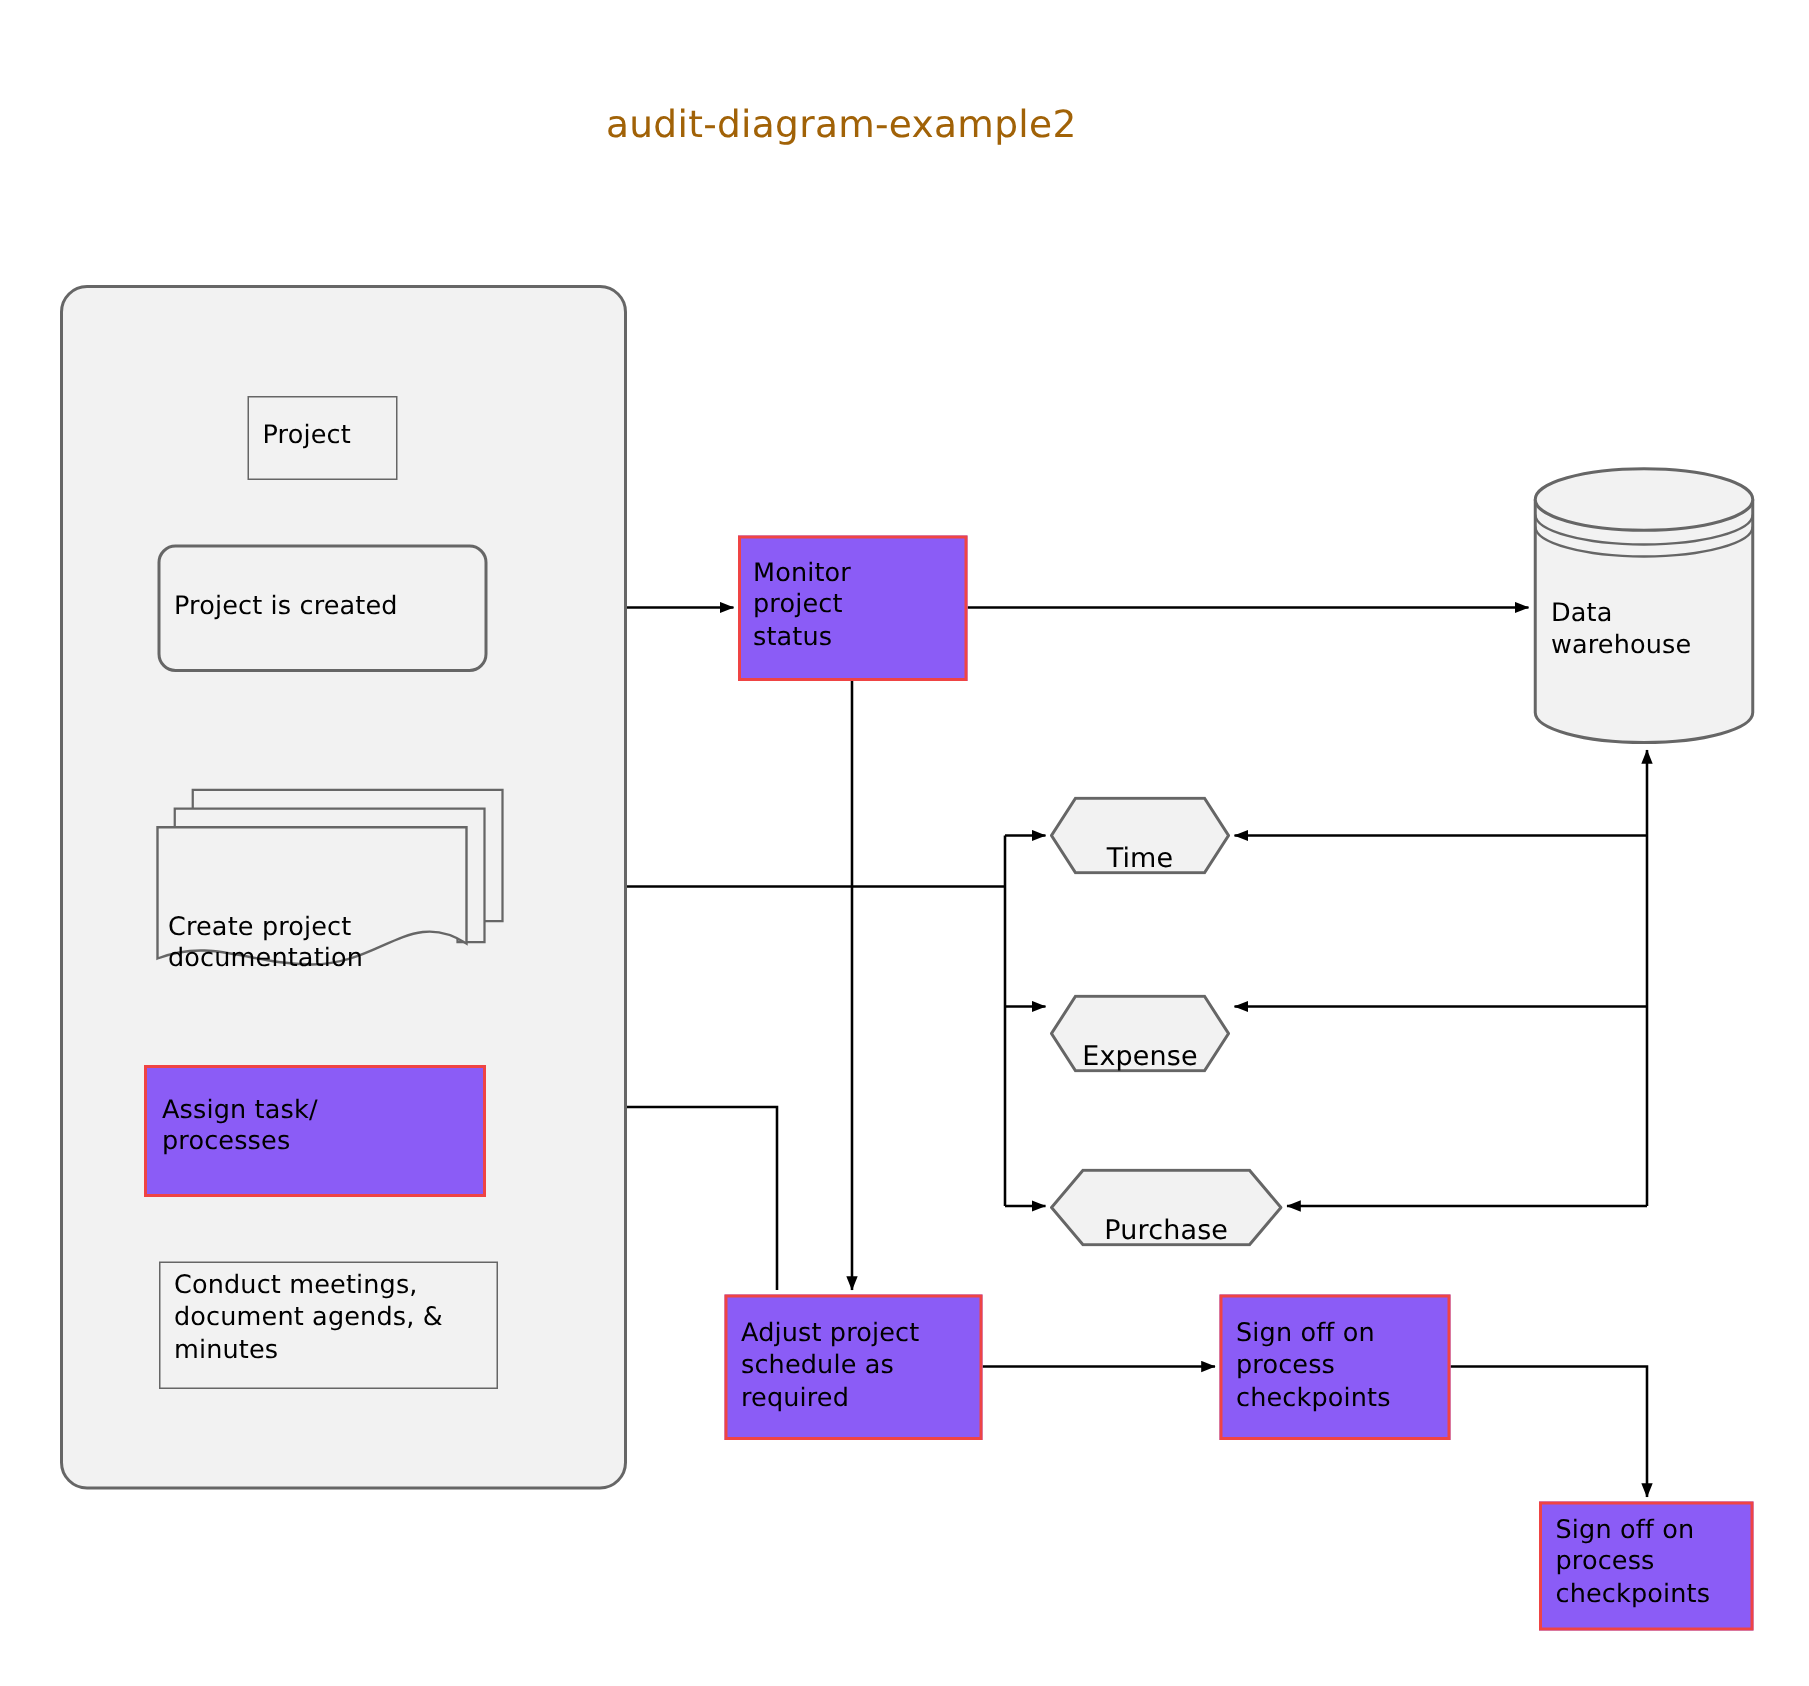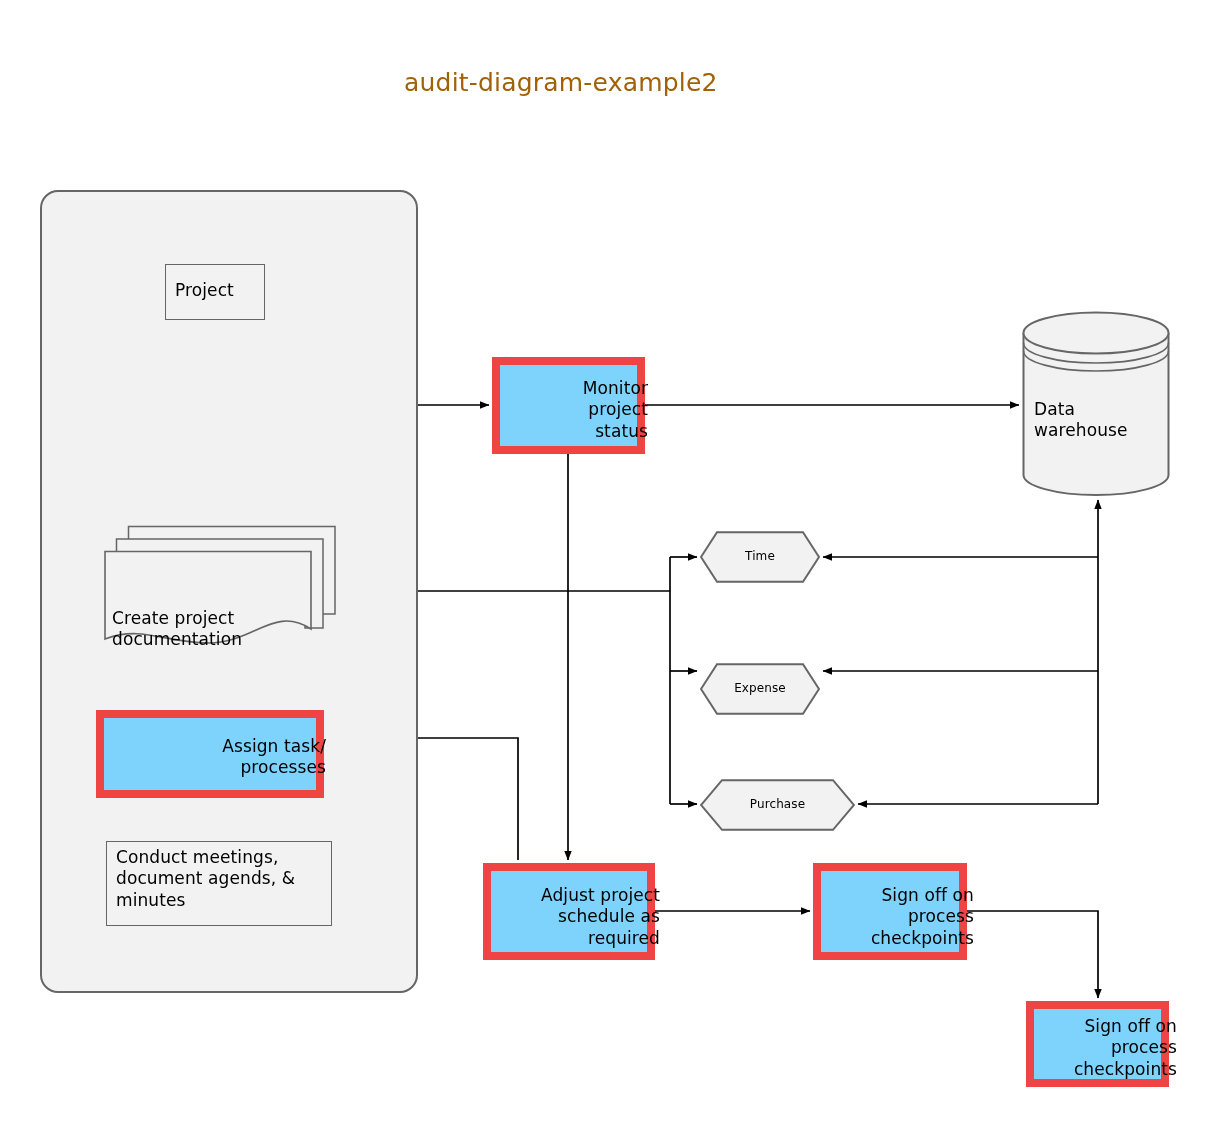--- a/index.html
+++ b/index.html
@@ -53,23 +53,22 @@
     left: 40px;
     top: 190px;
     width: 378px;
     height: 803px;
     background: #f2f2f2;
     border: 2px solid #666666;
     border-radius: 18px;
   }
   
   .rect {
-    background: #7dd3fc;
-    border: 8px solid #ef4444;
-    text-align: right;
+    background: #8b5cf6;
+    border: 2px solid #ef4444;
   }
   .rect-thin {
     background: #f2f2f2;
     border: 1.6px solid #666666;
   }
   .rounded-rect {
     background: #f2f2f2;
     border: 2px solid #666666;
     border-radius: 12px;
   }
@@ -131,23 +130,23 @@
   }
   #node-signoff-2 .node-label {
     left: 9px; top: 7px; width: 134px; font-size: 17px;
   }
   
   .hex {
     position: absolute;
   }
   .hex svg { position: absolute; left: 0; top: 0; }
   .hex .node-label {
-    left: 0; top: 0; width: 100%; height: 100%;
+    left: 0; top: 16px; width: 100%; height: 100%;
     display: flex; align-items: center; justify-content: center;
-    font-size: 12px;
+    font-size: 18px;
   }
   #node-time { left: 700px; top: 531px; width: 120px; height: 52px; }
   #node-expense { left: 700px; top: 645px; width: 120px; height: 52px; margin-top: 18px; }
   #node-purchase { left: 700px; top: 779px; width: 155px; height: 52px; }
   
   #node-warehouse {
     left: 1022px; top: 311px; width: 148px; height: 186px; padding-left: 36px;
   }
   #node-warehouse svg { position: absolute; left: 0; top: 0; }
   #node-warehouse .node-label {
@@ -193,20 +192,23 @@
       <path d="M967,911 L1098,911 L1098,998" marker-end="url(#ar)"></path>
     </g>
   </svg>
 
   <div class="node" id="project-container"></div>
 
   <div class="node rect-thin" id="node-project">
     <div class="node-label">Project</div>
   </div>
 
+  <div class="node rounded-rect" id="node-project-created">
+    <div class="node-label">Project is created</div>
+  </div>
 
   <div class="node" id="node-create-doc">
     <svg width="232" height="138" viewBox="0 0 232 138" xmlns="http://www.w3.org/2000/svg">
 
       <path d="M24.5,13.5 L231,13.5 L231,101 L213,101 L213,35 L24.5,35 Z" fill="#f2f2f2" stroke="#666666" stroke-width="1.5" stroke-linejoin="miter"></path>
 
       <path d="M12.5,26 L219,26 L219,115 L201,115 L201,47 L12.5,47 Z" fill="#f2f2f2" stroke="#666666" stroke-width="1.5" stroke-linejoin="miter"></path>
 
       <path d="M1,38.5 L207,38.5 L207,116 C170,92 150,130 104,130 C62,130 38,112 1,126 Z" fill="#f2f2f2" stroke="#666666" stroke-width="1.6" stroke-linejoin="miter"></path>
     </svg>

